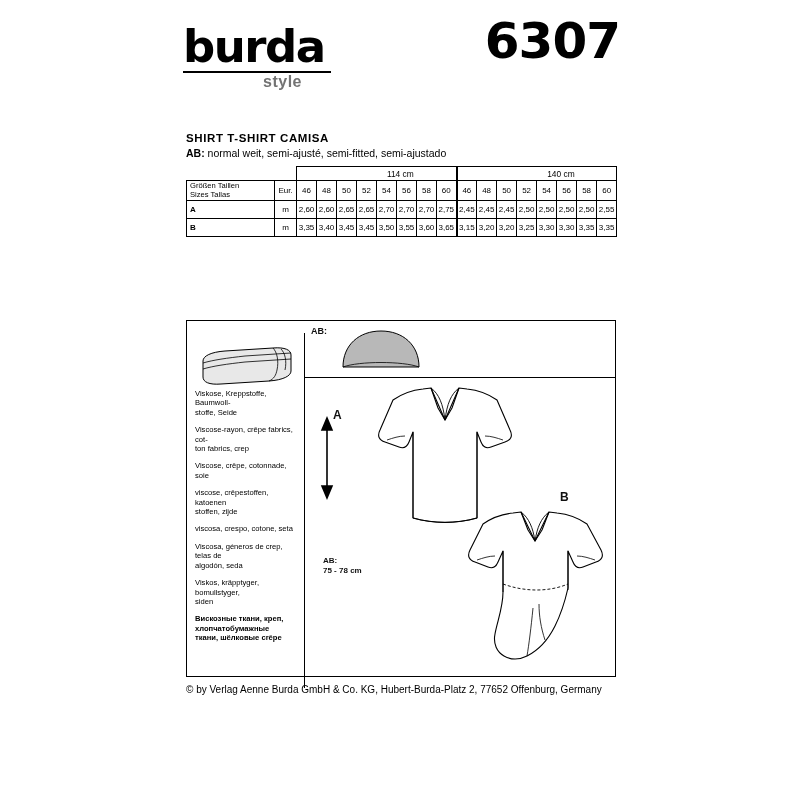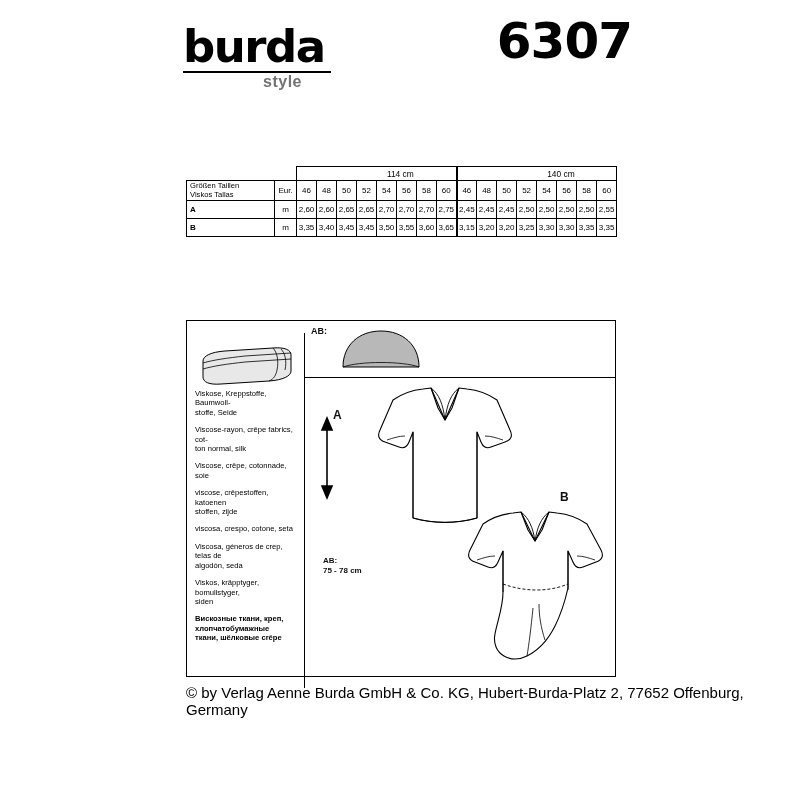--- a/index.html
+++ b/index.html
@@ -50,21 +50,21 @@
     position: absolute;
     left: 80px;
     top: 49px;
     font-size: 16px;
     font-weight: bold;
     color: #737373;
     letter-spacing: 0.5px;
   }
   .model-number {
     position: absolute;
-    right: 168px;
+    right: 180px;
     top: 12px;
     font-family: "DejaVu Sans", sans-serif;
     font-size: 50px;
     font-weight: bold;
     letter-spacing: -1px;
     color: #000;
   }
 
   
   .title-block {
@@ -211,36 +211,43 @@
     top: 178px;
     font-size: 8px;
     font-weight: bold;
     line-height: 10px;
   }
 
   .copyright {
     position: absolute;
     left: 186px;
     top: 684px;
-    font-size: 15px;
+    font-size: 10px;
     color: #000;
   }
 </style>
 </head>
 <body>
 
 <div class="page">
 
   <div class="brand">
     <div class="brand-word">burda</div>
     <div class="brand-rule"></div>
     <div class="brand-style">style</div>
   </div>
   <div class="model-number">6307</div>
 
+  <div class="title-block">
+    <div class="title-main">SHIRT  T-SHIRT  CAMISA</div>
+    <div class="title-sub">
+      <b>AB:</b>
+      <span>normal weit, semi-ajusté, semi-fitted, semi-ajustado</span>
+    </div>
+  </div>
 
   <table class="meas-table">
     <colgroup>
       <col style="width:88px">
       <col style="width:22px">
       <col style="width:20px">
         <col style="width:20px">
         <col style="width:20px">
         <col style="width:20px">
       <col style="width:20px">
@@ -259,21 +266,21 @@
     <tbody>
         <tr>
       <td class="blank-cell"></td>
       <td class="blank-cell"></td>
       <td class="width-hdr" colspan="8">114 cm</td>
       <td class="width-hdr thick-left" colspan="8">140 cm</td>
     </tr>
     <tr style="height:20px">
       <td class="lbl-plain" rowspan="1">
         <span>Größen  Taillen</span><br>
-        <span>Viskos  Tallas</span>
+        <span>Sizes  Tallas</span>
       </td>
       <td class="unit">Eur.</td>
       <td class="sz">46</td>
       <td class="sz">48</td>
       <td class="sz">50</td>
       <td class="sz">52</td>
       <td class="sz">54</td>
       <td class="sz">56</td>
       <td class="sz">58</td>
       <td class="sz">60</td>
@@ -337,21 +344,21 @@
           <path d="M6,34 L6,18 C6,13 14,9 28,8 L76,5 C88,4 94,7 94,12 L94,28 C94,33 86,37 72,38 L24,41 C12,42 6,39 6,34 Z" fill="#e8e8e8" stroke="#000" stroke-width="1"></path>
           <path d="M6,20 C16,17 30,15 48,13 L94,10" fill="none" stroke="#000" stroke-width="0.8"></path>
           <path d="M6,26 C16,23 30,21 48,19 L94,16" fill="none" stroke="#000" stroke-width="0.8"></path>
           <path d="M76,5 C80,9 82,18 80,27 C79,32 77,36 72,38" fill="none" stroke="#000" stroke-width="0.8"></path>
           <path d="M84,6 C88,10 90,18 88,27" fill="none" stroke="#000" stroke-width="0.8"></path>
         </svg>
       </div>
       <div class="fabric-text" style="white-space:pre-line">Viskose, Kreppstoffe, Baumwoll-
 stoffe, Seide</div>
       <div class="fabric-text" style="white-space:pre-line">Viscose-rayon, crêpe fabrics, cot-
-ton normal, silk</div>
+ton fabrics, crep</div>
       <div class="fabric-text" style="white-space:pre-line">Viscose, crêpe, cotonnade, soie</div>
       <div class="fabric-text" style="white-space:pre-line">viscose,  crêpestoffen,  katoenen
 stoffen, zijde</div>
       <div class="fabric-text" style="white-space:pre-line">viscosa, crespo, cotone, seta</div>
       <div class="fabric-text" style="white-space:pre-line">Viscosa, géneros de crep, telas de
 algodón, seda</div>
       <div class="fabric-text" style="white-space:pre-line">Viskos, kräpptyger, bomullstyger,
 siden</div>
       <div class="fabric-text bold" style="white-space:pre-line">Вискозные ткани, креп,
 хлопчатобумажные

